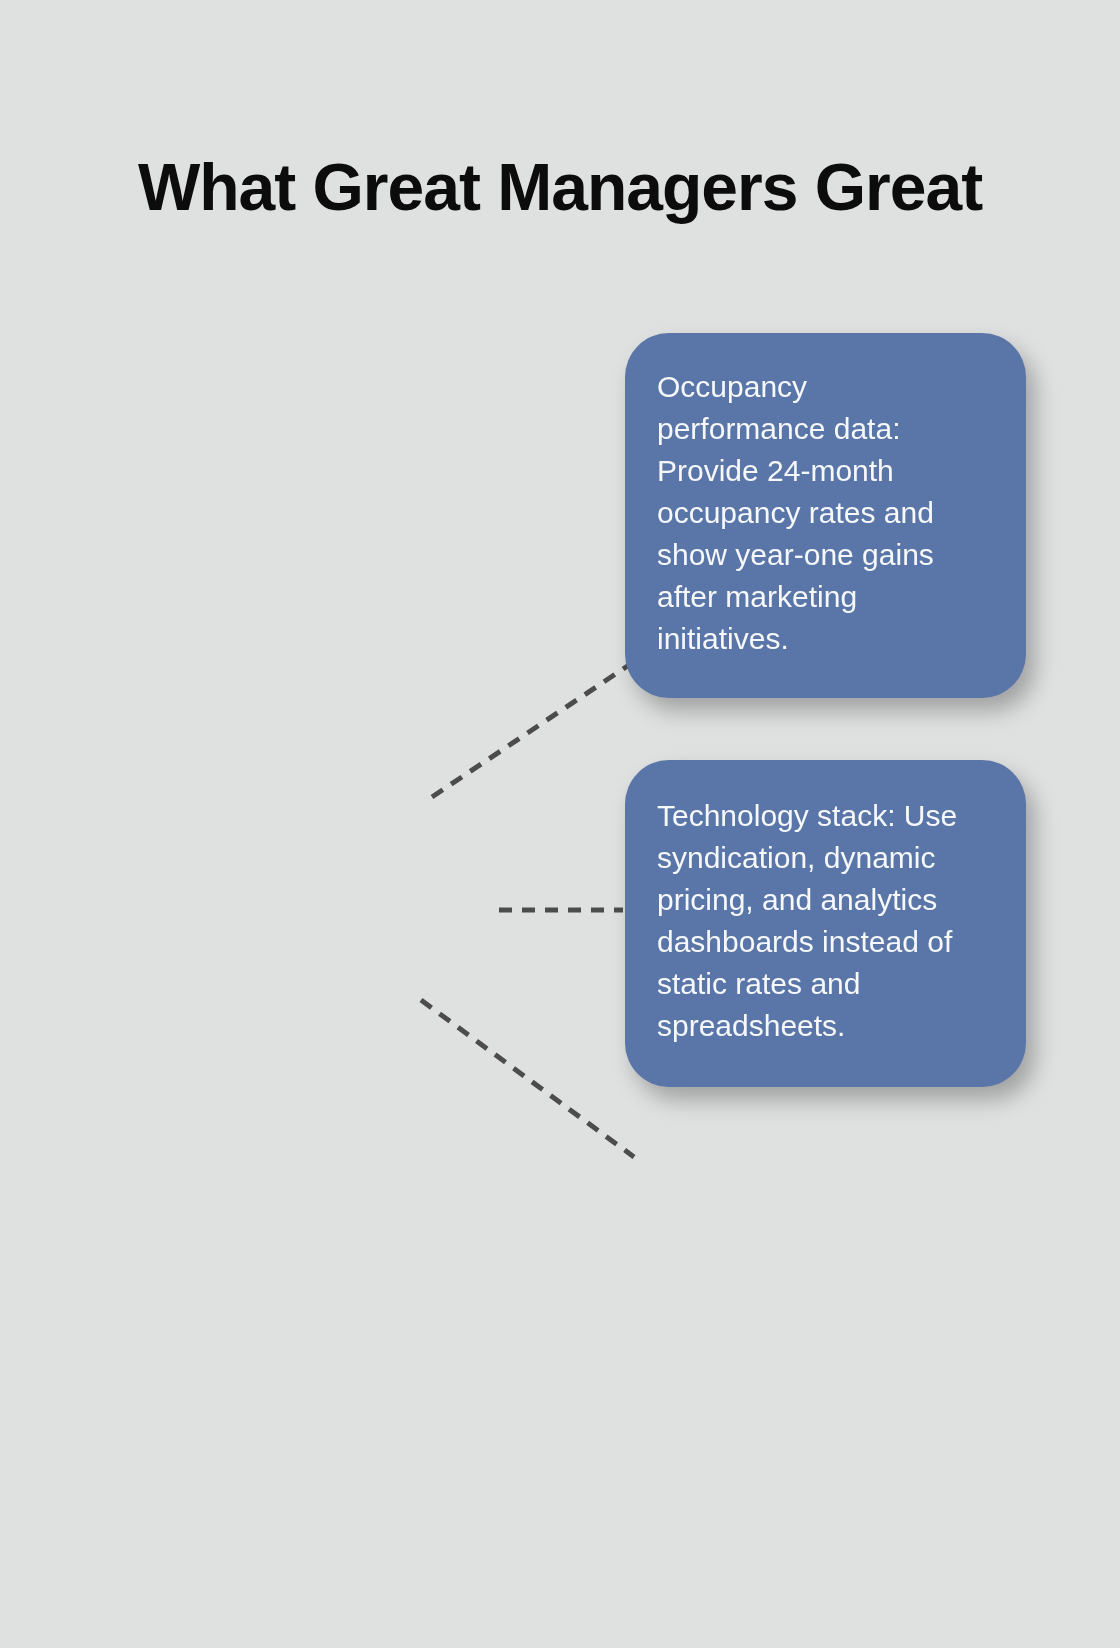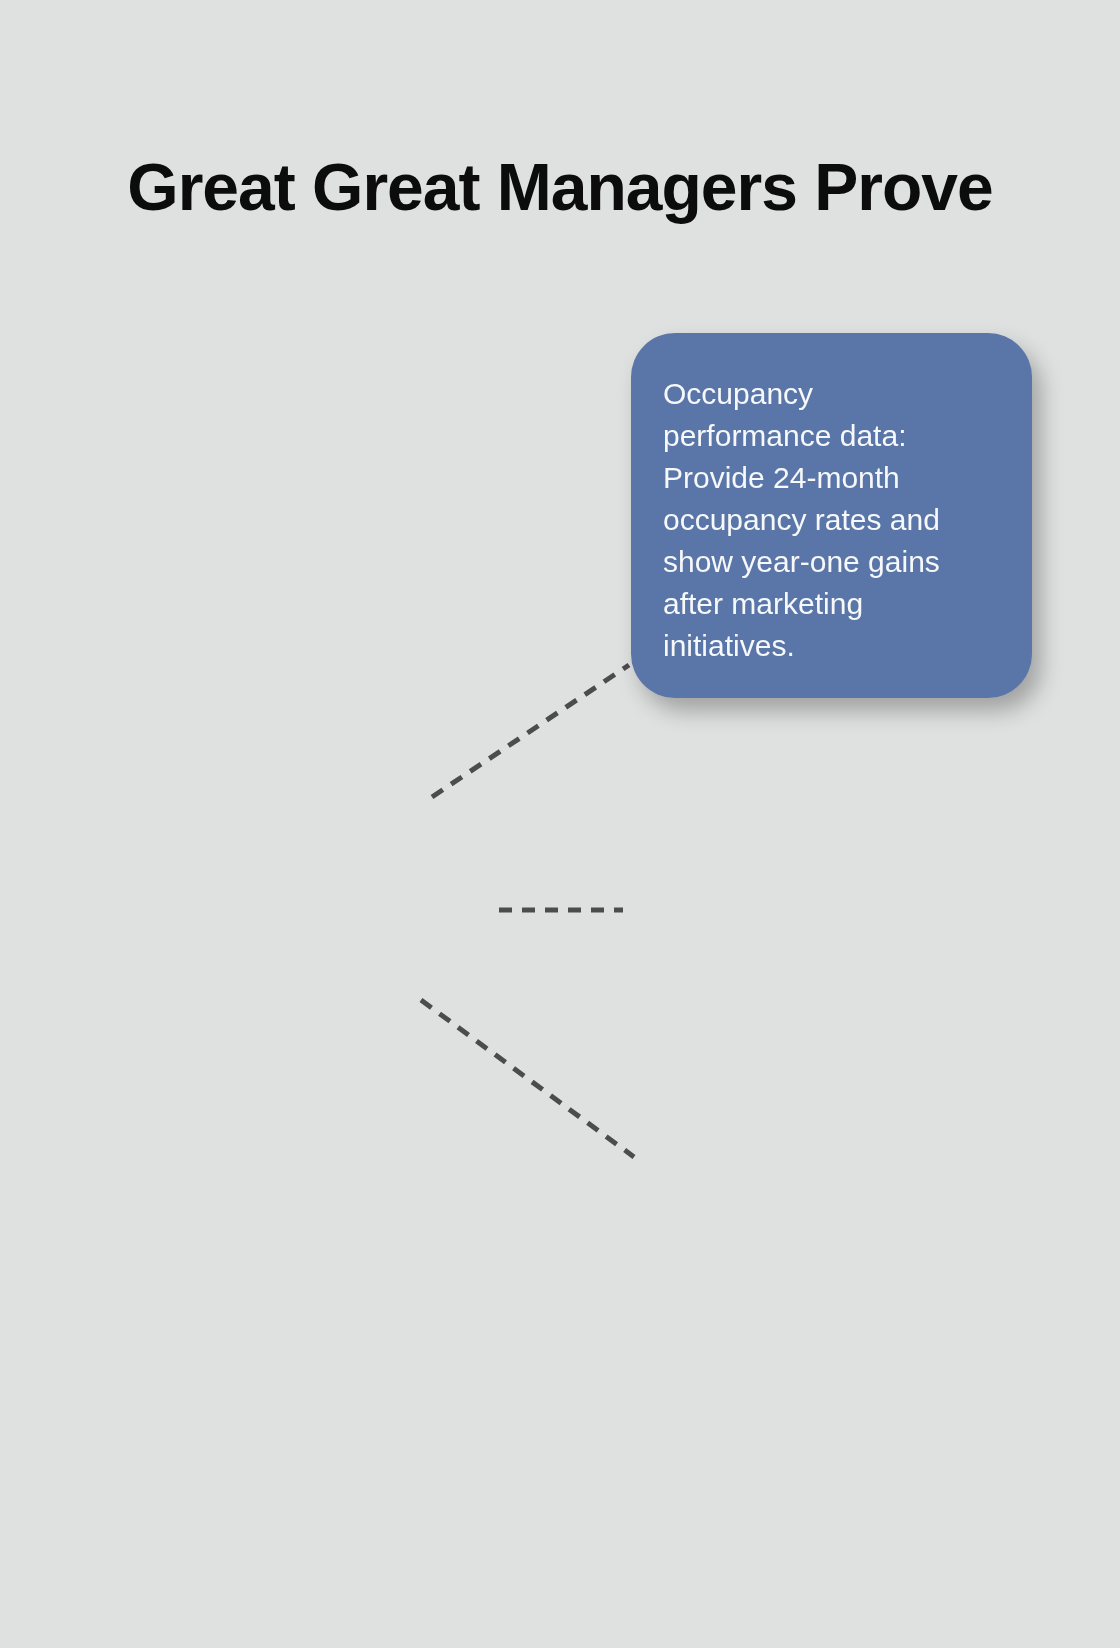--- a/index.html
+++ b/index.html
@@ -63,53 +63,61 @@
     white-space: pre-line;
   }
   .branch {
     position: absolute;
     left: 625px;
     width: 401px;
     background: var(--branch-fill, #5a76a8);
     border-radius: 44px;
     box-shadow: 9px 13px 22px rgba(0,0,0,0.28);
     display: flex;
+    align-items: center;
     box-sizing: border-box;
     padding: 10px 26px 16px 32px;
-    margin-left: 6px;
   }
   .branch .text {
     font-size: 30px;
     line-height: 42px;
     color: var(--branch-text, #f6f8fa);
     white-space: pre-line;
   }
   .branch-0 { top: 333px; height: 365px; }
   .branch-1 { top: 760px; height: 327px; }
   .branch-2 { top: 1143px; height: 324px; }
 </style>
 </head>
 <body>
 
 <div class="page" style="--background: #dfe0e0; --title-text: #0c0c0c; --branch-fill: #5a76a8; --branch-text: #f6f8fa; --center-fill: #f0f0f2; --center-text: #0d0d0d; --connector: #4c4c4c;">
 
-  <h1 class="title">Great Great Managers Prove</h1>
+  <h1 class="title">What Great Managers Great</h1>
 
   <svg class="connectors" viewBox="0 0 1120 1648" xmlns="http://www.w3.org/2000/svg">
     <line x1="432" y1="797" x2="629" y2="665"></line>
     <line x1="499" y1="910" x2="623" y2="910"></line>
     <line x1="421" y1="1000" x2="634" y2="1157"></line>
   </svg>
 
 
   <div class="branch branch-0">
     <p class="text">Occupancy
 performance data:
 Provide 24-month
 occupancy rates and
 show year-one gains
 after marketing
 initiatives.</p>
   </div>
 
+  <div class="branch branch-1">
+    <p class="text">Technology stack: Use
+syndication, dynamic
+pricing, and analytics
+dashboards instead of
+static rates and
+spreadsheets.</p>
+  </div>
 
 
 </div>
 
 </body></html>

